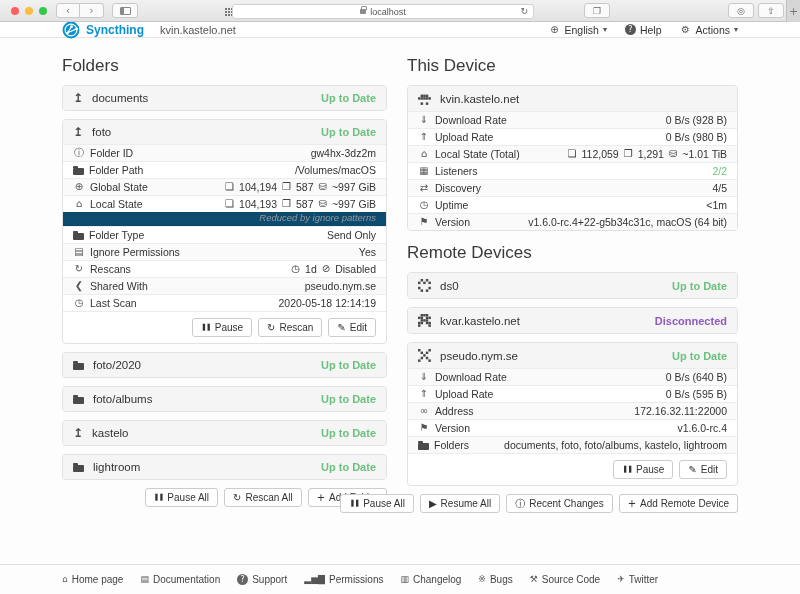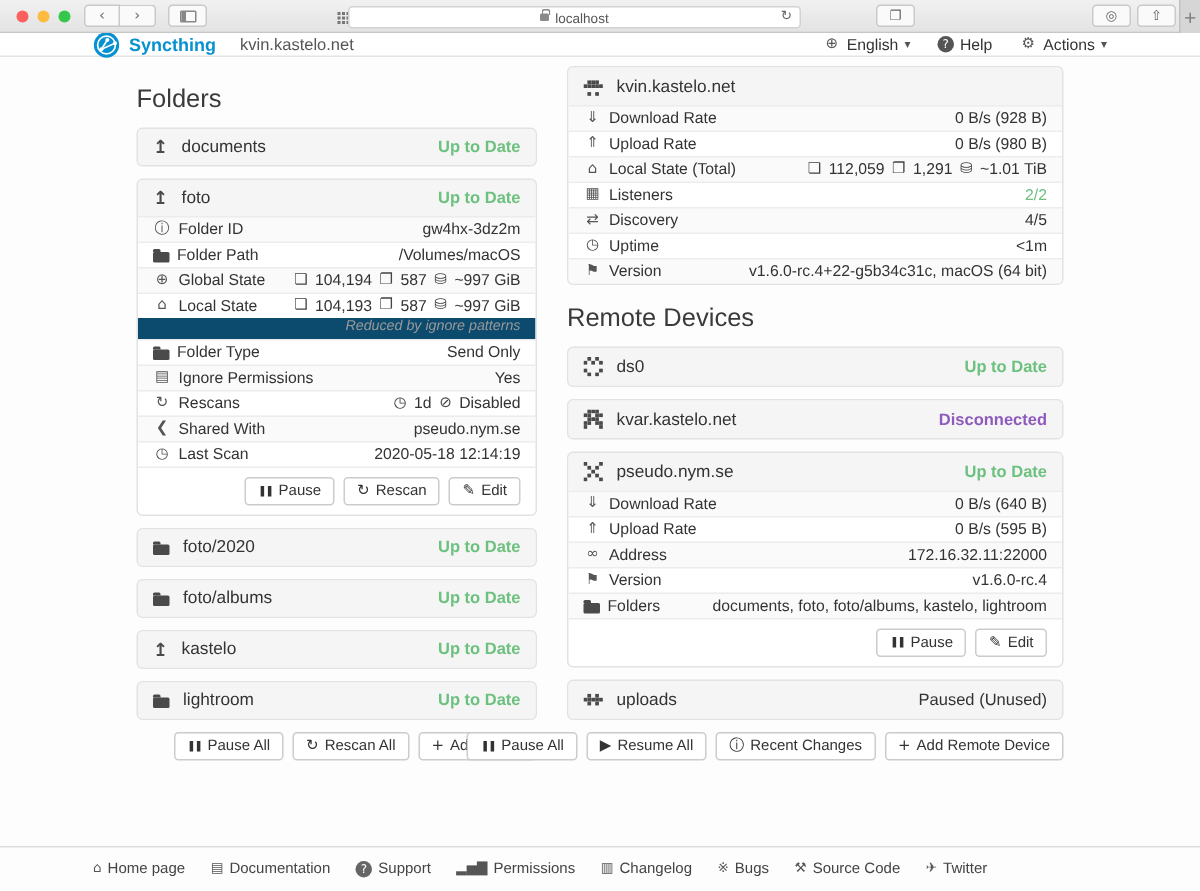--- a/index.html
+++ b/index.html
@@ -31,21 +31,21 @@
   .navbar { height:16px; background:#fff; border-bottom:1px solid #e4e4e4; display:flex; align-items:center; padding:0 62px; }
   .brand { display:flex; align-items:center; gap:6px; }
   .brand-name { color:#0891d1; font-weight:bold; font-size:12px; }
   .devname { margin-left:16px; font-size:11px; color:#555; }
   .nav-right { margin-left:auto; display:flex; align-items:center; gap:18px; font-size:10.5px; color:#333; }
   .nav-item { display:flex; align-items:center; gap:4px; cursor:pointer; }
   .qbadge { width:11px; height:11px; border-radius:50%; background:#555; color:#fff; font-size:8px; display:inline-flex; align-items:center; justify-content:center; font-family:"DejaVu Sans",sans-serif; }
   .caret { font-size:8px; color:#555; font-family:"DejaVu Sans",sans-serif; }
 
   
-  .content { display:flex; gap:20px; padding:6px 91px 0; }
+  .content { display:flex; gap:20px; padding:6px 62px 0; }
   .col { width:331px; }
   h2 { font-size:17px; font-weight:500; color:#3a3a3a; margin:12px 0 9px; }
 
   
   .panel { background:#fff; border:1px solid #e2e2e2; border-radius:4px; margin-bottom:8px; overflow:hidden; }
   .phead { display:flex; justify-content:space-between; align-items:center; padding:6px 10px; background:#f5f5f5; cursor:pointer; }
   .pname { display:flex; align-items:center; gap:9px; font-size:11.5px; color:#333; }
   .status { font-size:11px; font-weight:600; }
   .status.green { color:#6cc17f; }
   .status.purple { color:#8e5bbd; }
@@ -316,20 +316,21 @@
           <span>Rescan All</span>
         </button>
       <button class="btn">
           <span class="ic">+</span>
           <span>Add Folder</span>
         </button>
     </div>
   </div>
 
   <div class="col">
+    <h2>This Device</h2>
 
     <div class="panel">
       <div class="phead">
         <span class="pname">
             <span class="identicon">
               <svg width="13" height="13" viewBox="0 0 5 5" style="display:block">
                 <rect x="1" y="1" width="0.95" height="0.95" fill="#4a4a4a"></rect>
                 <rect x="2" y="1" width="0.95" height="0.95" fill="#4a4a4a"></rect>
                 <rect x="3" y="1" width="0.95" height="0.95" fill="#4a4a4a"></rect>
                 <rect x="0" y="2" width="0.95" height="0.95" fill="#4a4a4a"></rect>
@@ -515,41 +516,20 @@
             <span class="ic pauseg">❚❚</span>
             <span>Pause</span>
           </button>
         <button class="btn">
             <span class="ic">✎</span>
             <span>Edit</span>
           </button>
       </div>
     </div>
 
-    <div class="panel">
-      <div class="phead">
-        <span class="pname">
-            <span class="identicon">
-              <svg width="13" height="13" viewBox="0 0 5 5" style="display:block">
-                <rect x="1" y="1" width="0.95" height="0.95" fill="#4a4a4a"></rect>
-                <rect x="3" y="1" width="0.95" height="0.95" fill="#4a4a4a"></rect>
-                <rect x="0" y="2" width="0.95" height="0.95" fill="#4a4a4a"></rect>
-                <rect x="1" y="2" width="0.95" height="0.95" fill="#4a4a4a"></rect>
-                <rect x="2" y="2" width="0.95" height="0.95" fill="#4a4a4a"></rect>
-                <rect x="3" y="2" width="0.95" height="0.95" fill="#4a4a4a"></rect>
-                <rect x="4" y="2" width="0.95" height="0.95" fill="#4a4a4a"></rect>
-                <rect x="1" y="3" width="0.95" height="0.95" fill="#4a4a4a"></rect>
-                <rect x="3" y="3" width="0.95" height="0.95" fill="#4a4a4a"></rect>
-              </svg>
-            </span>
-            <span>uploads</span>
-          </span>
-        <span class="status plain">Paused (Unused)</span>
-      </div>
-    </div>
 
     <div class="actions">
       <button class="btn">
           <span class="ic pauseg">❚❚</span>
           <span>Pause All</span>
         </button>
       <button class="btn">
           <span class="ic">▶</span>
           <span>Resume All</span>
         </button>

